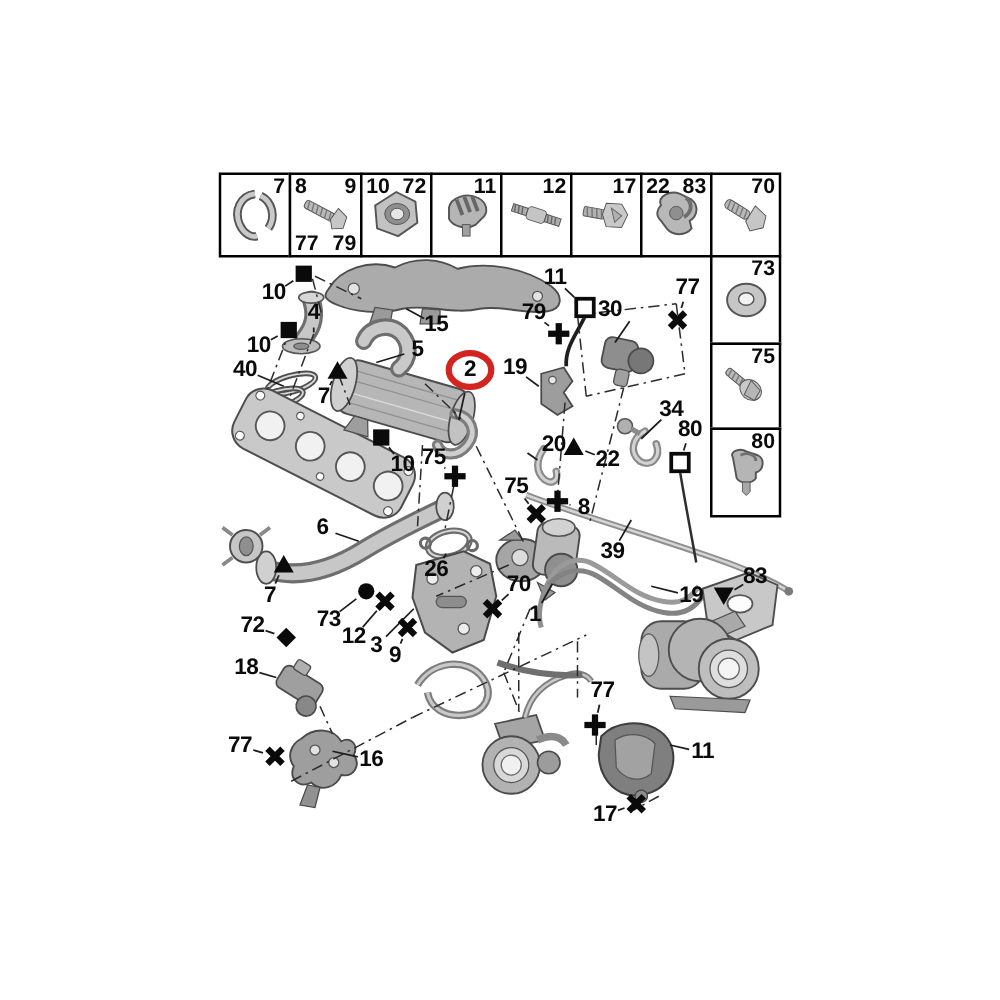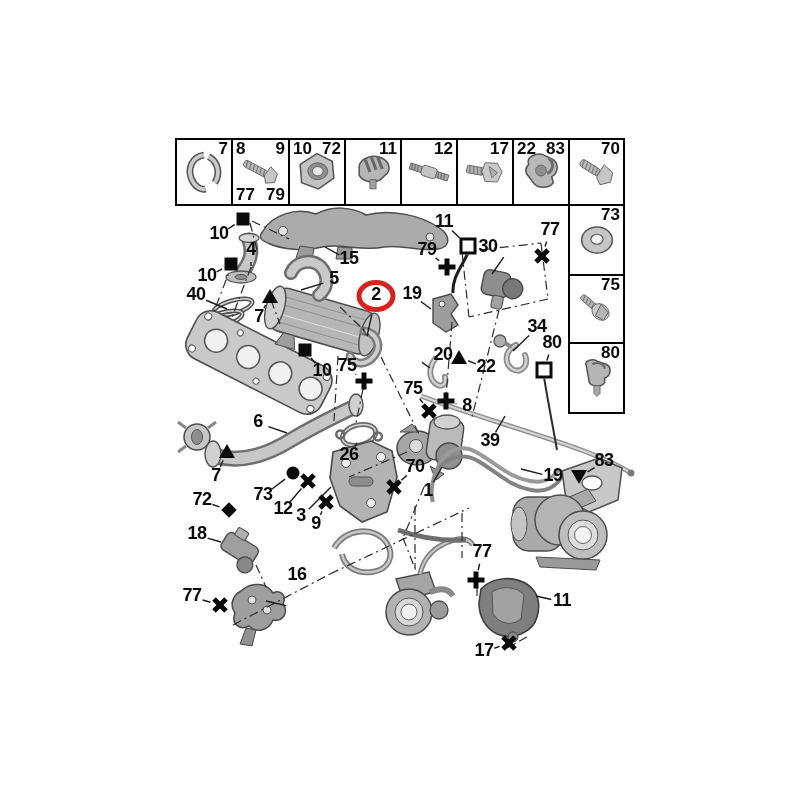--- a/index.html
+++ b/index.html
@@ -483,21 +483,21 @@
     <div class="callout-label" style="left: 283px; top: 510px;">12</div>
     <span class="sym sym-x-mark" style="left: 308px; top: 481px;"></span>
     <div class="callout-label" style="left: 301px; top: 517px;">3</div>
     <div class="callout-label" style="left: 316px; top: 525px;">9</div>
     <span class="sym sym-x-mark" style="left: 326px; top: 502px;"></span>
     <div class="callout-label" style="left: 202px; top: 501px;">72</div>
     <span class="sym sym-diamond" style="left: 229px; top: 510px;"></span>
     <div class="callout-label" style="left: 197px; top: 535px;">18</div>
     <div class="callout-label" style="left: 192px; top: 597px;">77</div>
     <span class="sym sym-x-mark" style="left: 220px; top: 605px;"></span>
-    <div class="callout-label" style="left: 297px; top: 576px;">16</div>
+    <div class="callout-label" style="left: 297px; top: 608px;">16</div>
     <div class="callout-label" style="left: 553px; top: 477px;">19</div>
     <div class="callout-label" style="left: 604px; top: 462px;">83</div>
     <span class="sym sym-triangle-down" style="left: 579px; top: 477px;"></span>
     <div class="callout-label" style="left: 482px; top: 553px;">77</div>
     <span class="sym sym-plus" style="left: 476px; top: 580px;"></span>
     <div class="callout-label" style="left: 562px; top: 602px;">11</div>
     <div class="callout-label" style="left: 484px; top: 652px;">17</div>
     <span class="sym sym-x-mark" style="left: 509px; top: 643px;"></span>
   </div>
 

